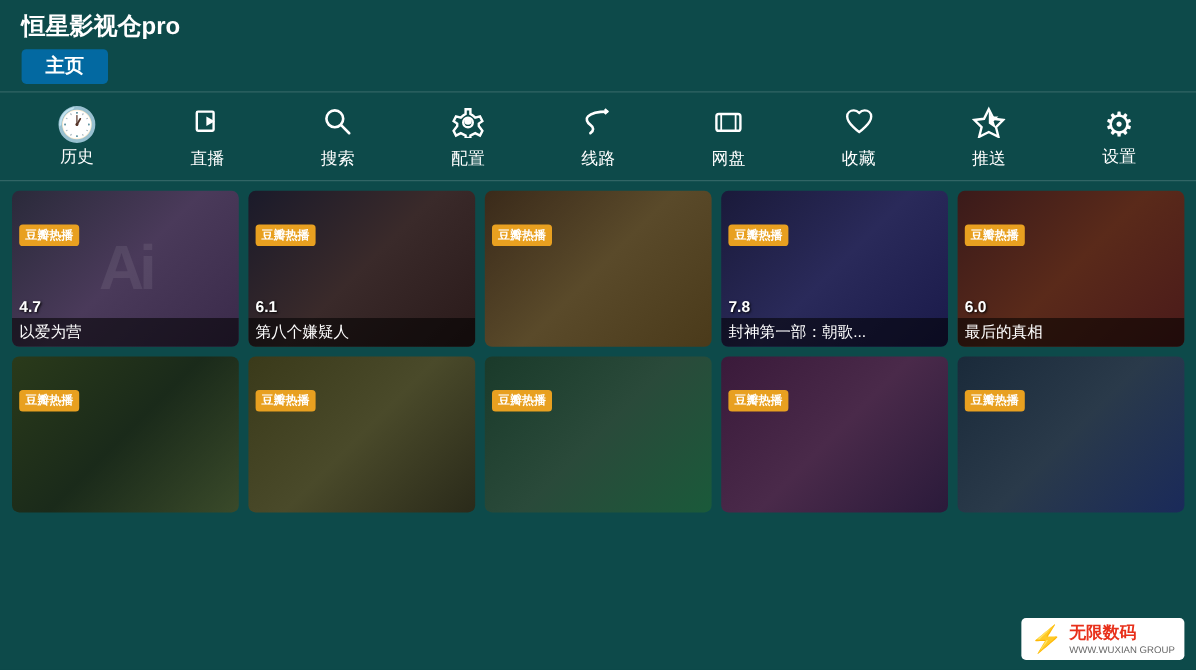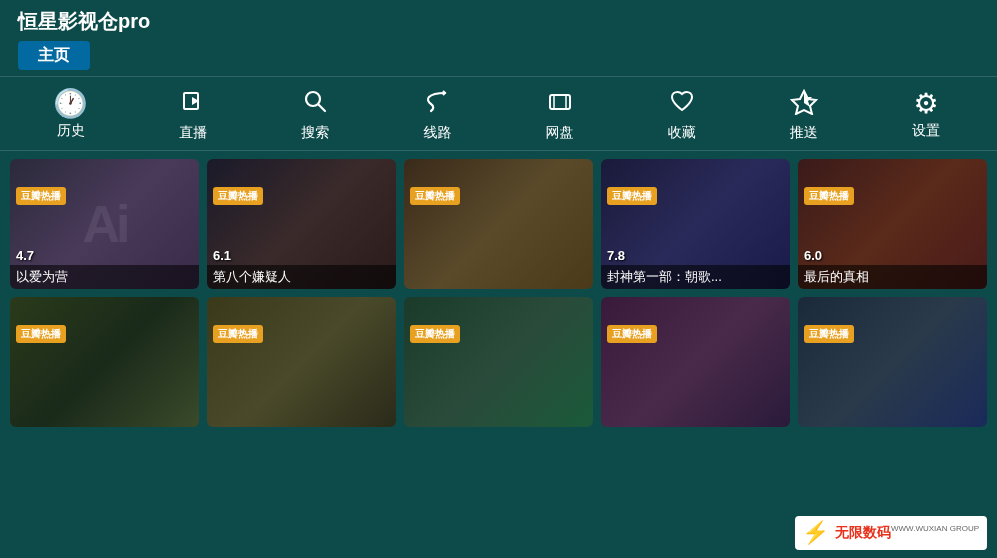--- a/index.html
+++ b/index.html
@@ -162,21 +162,21 @@
       right: 10px;
       background: #fff;
       padding: 4px 8px;
       border-radius: 4px;
       display: flex;
       align-items: center;
       gap: 5px;
     }
     .watermark-text {
       display: flex;
-      flex-direction: row;
+      flex-direction: column;
     }
     .watermark-text .main-text {
       font-size: 14px;
       font-weight: bold;
       color: #e8301a;
     }
     .watermark-text .sub-text {
       font-size: 8px;
       color: #666;
     }
@@ -207,20 +207,29 @@
     <span class="nav-label">直播</span>
   </div>
   <div class="nav-item">
     <span class="nav-icon">
       <svg width="28" height="28" viewBox="0 0 28 28" fill="none">
           <circle cx="12" cy="12" r="7" stroke="white" stroke-width="2.2"></circle>
           <line x1="17.5" y1="17.5" x2="24" y2="24" stroke="white" stroke-width="2.2" stroke-linecap="round"></line>
         </svg>
     </span>
     <span class="nav-label">搜索</span>
+  </div>
+  <div class="nav-item">
+    <span class="nav-icon">
+      <svg width="28" height="28" viewBox="0 0 28 28" fill="white">
+          <path d="M14 4 L16 4 L16 8 Q18 9 20 11 L24 10 L26 14 L23 16 Q23 18 23 18 L26 22 L24 26 L20 24 Q18 25 16 26 L16 28 L12 28 L12 26 Q10 25 8 24 L4 26 L2 22 L5 18 Q5 16 5 16 L2 14 L4 10 L8 11 Q10 9 12 8 L12 4 Z M14 11 A3 3 0 1 0 14 19 A3 3 0 1 0 14 11Z" fill="none" stroke="white" stroke-width="2"></path>
+          <circle cx="14" cy="14" r="3" fill="white"></circle>
+        </svg>
+    </span>
+    <span class="nav-label">配置</span>
   </div>
   <div class="nav-item">
     <span class="nav-icon">
       <svg width="28" height="28" viewBox="0 0 28 28" fill="none">
           <path d="M22 6 C18 6 10 6 6 10 C4 12 5 15 8 17 C11 19 11 22 8 24" stroke="white" stroke-width="2.2" stroke-linecap="round" fill="none"></path>
           <polyline points="20,4 22,6 20,8" stroke="white" stroke-width="2" fill="none"></polyline>
         </svg>
     </span>
     <span class="nav-label">线路</span>
   </div>

